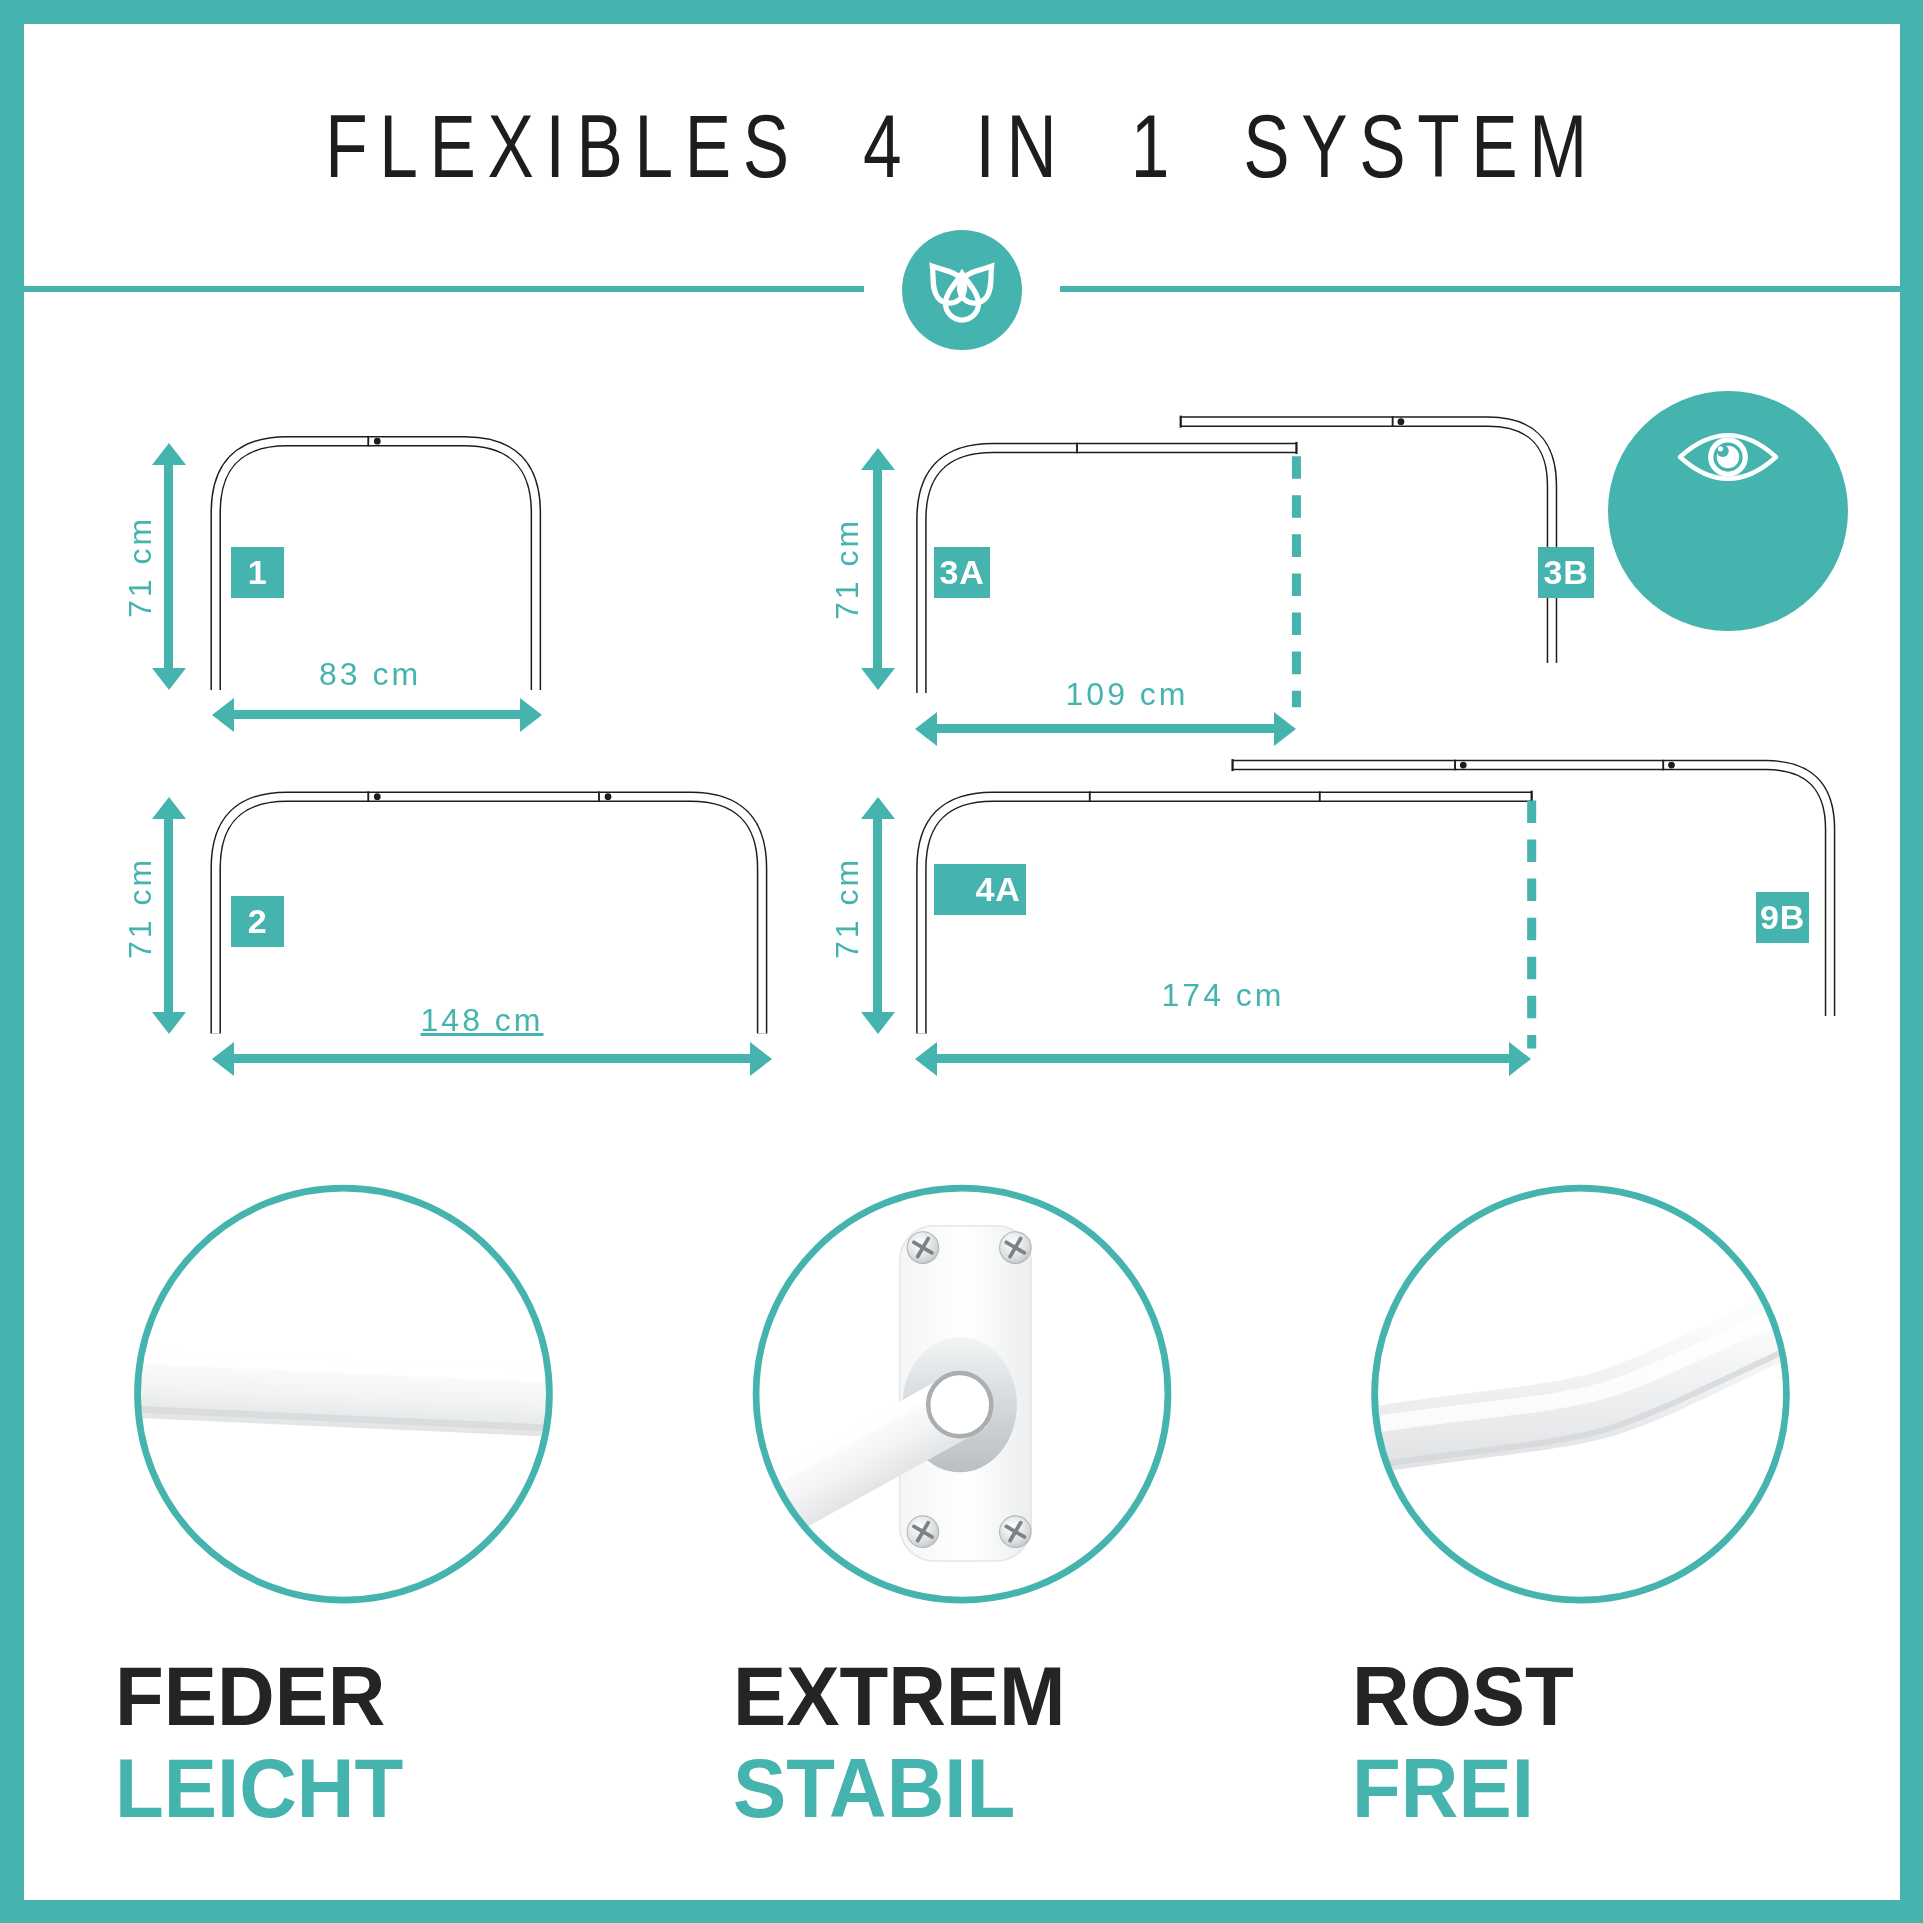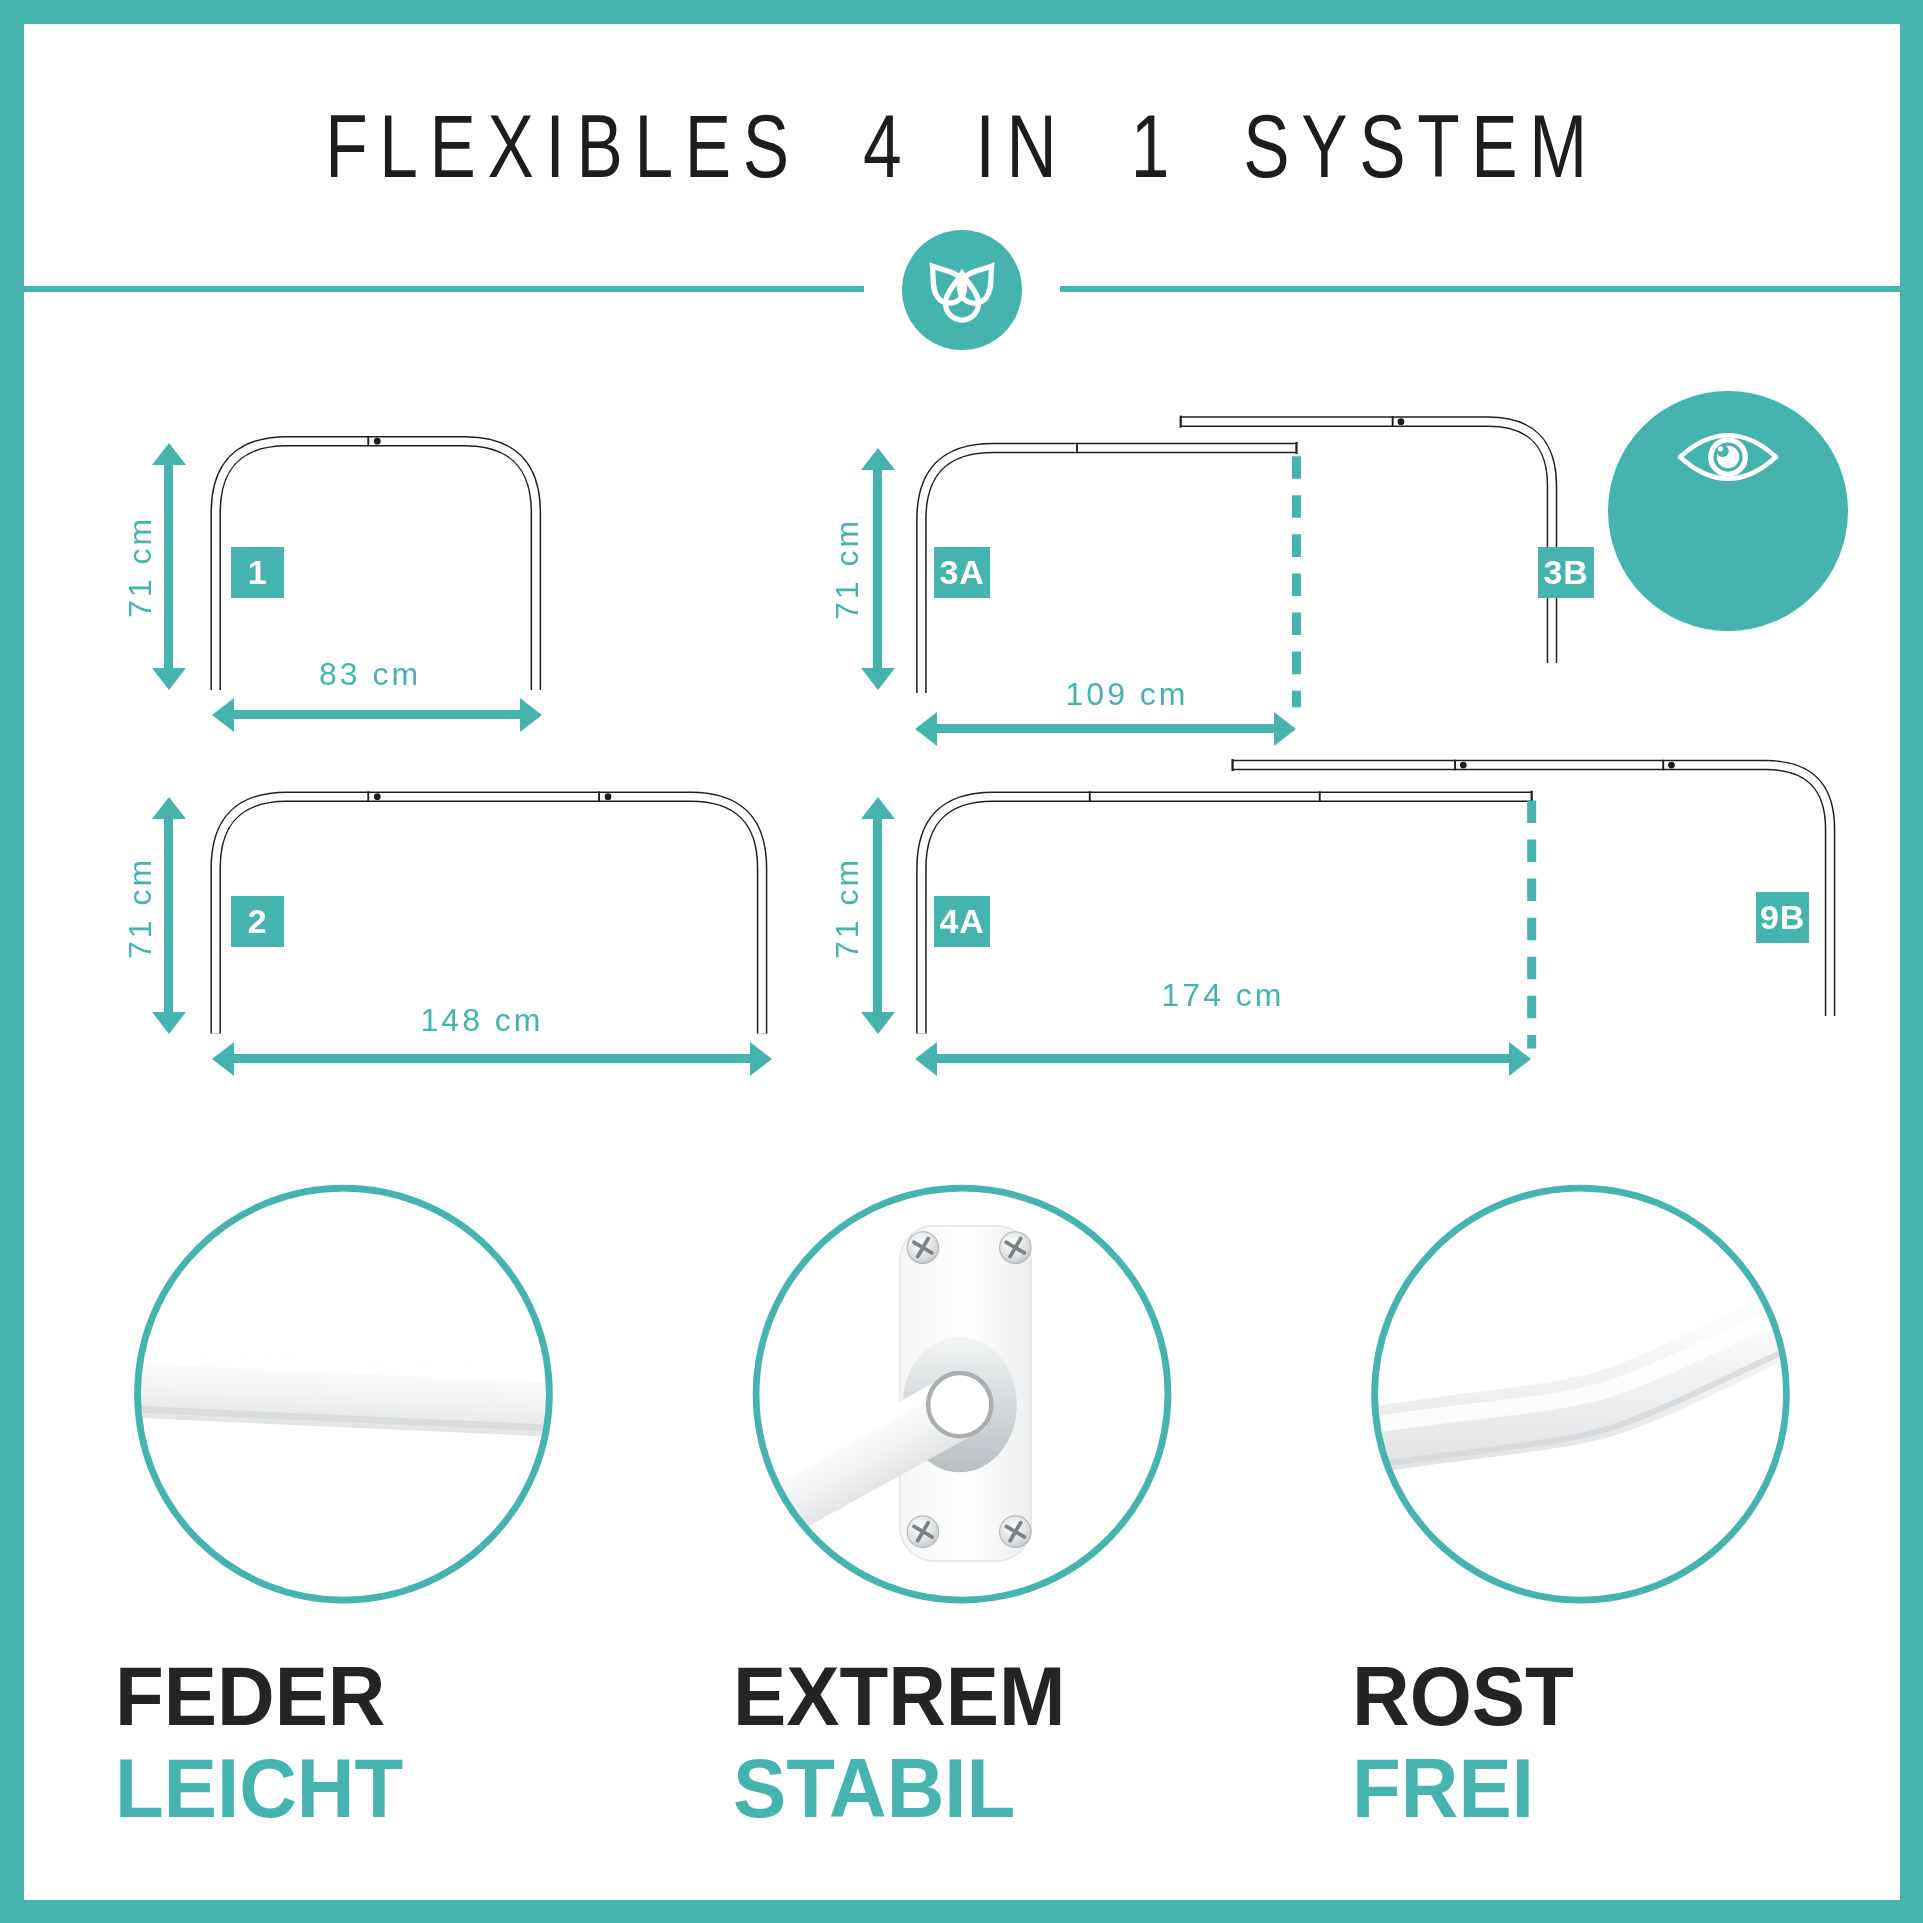--- a/index.html
+++ b/index.html
@@ -252,21 +252,21 @@
   <div class="head-up"></div>
     <div class="shaft"></div>
     <div class="head-down"></div>
 </div>
 <div class="dim-v" style="left:50px;top:889px;">71 cm</div>
 <div class="harrow" style="left:212px;top:1041px;width:560px;">
   <div class="head-left"></div>
     <div class="shaft"></div>
     <div class="head-right"></div>
 </div>
-<div class="dim-h" style="left:392px;top:1001px;">148 cm</div>
+<div class="dim-h" style="left:392px;top:1001px;text-decoration:underline;">148 cm</div>
 <div class="tag" style="left:231px;top:896px;width:53px;height:51px;">2</div>
 
 <div class="varrow" style="left:860px;top:448px;height:242px;">
   <div class="head-up"></div>
     <div class="shaft"></div>
     <div class="head-down"></div>
 </div>
 <div class="dim-v" style="left:757px;top:550px;">71 cm</div>
 <div class="harrow" style="left:915px;top:711px;width:381px;">
   <div class="head-left"></div>
@@ -282,21 +282,21 @@
     <div class="shaft"></div>
     <div class="head-down"></div>
 </div>
 <div class="dim-v" style="left:757px;top:889px;">71 cm</div>
 <div class="harrow" style="left:915px;top:1041px;width:616px;">
   <div class="head-left"></div>
     <div class="shaft"></div>
     <div class="head-right"></div>
 </div>
 <div class="dim-h" style="left:1133px;top:976px;">174 cm</div>
-<div class="tag" style="left:934px;top:896px;width:56px;height:51px;">4A</div>
+<div class="tag" style="left:934px;top:864px;width:56px;height:51px;padding-left:36px;">4A</div>
 <div class="tag" style="left:1756px;top:892px;width:53px;height:51px;">9B</div>
 
 <div class="feature-label" style="left:103px;">
   <div class="l1">FEDER</div>
   <div class="l2">LEICHT</div>
 </div>
 <div class="feature-label" style="left:721px;">
   <div class="l1">EXTREM</div>
   <div class="l2">STABIL</div>
 </div>

